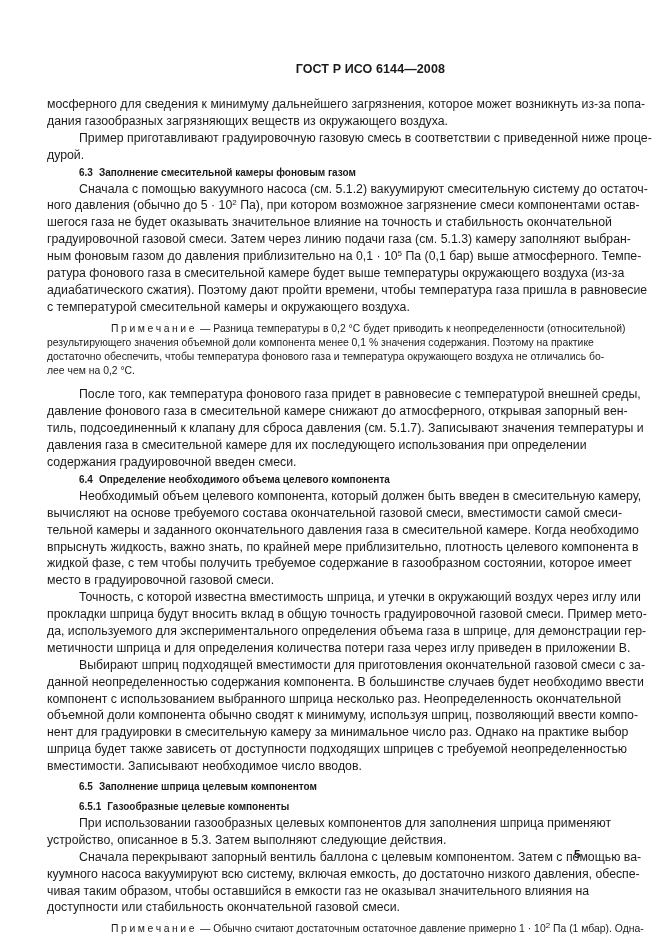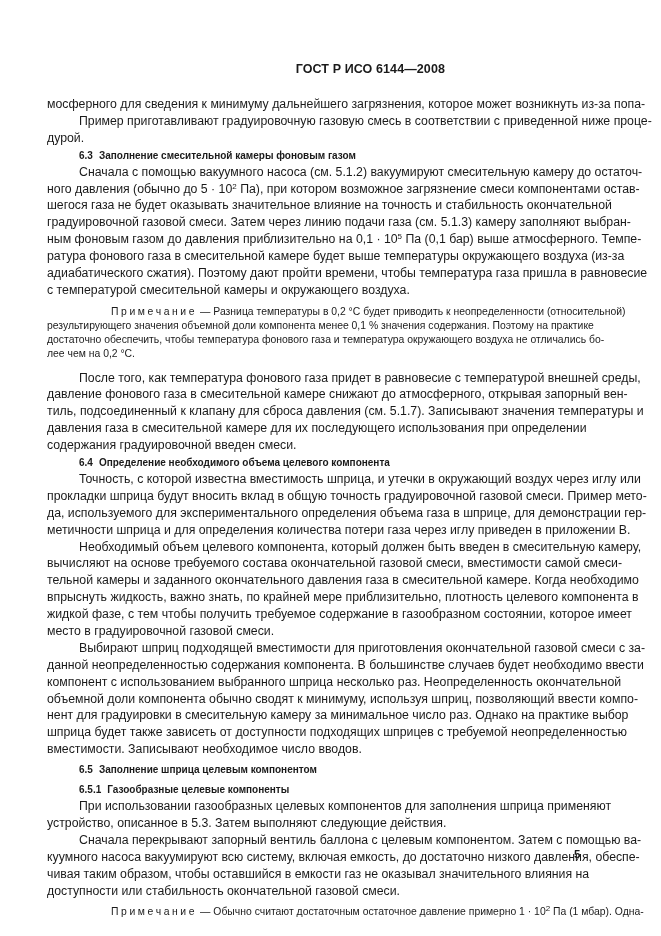--- a/index.html
+++ b/index.html
@@ -24,31 +24,32 @@
 </head>
 <body>
 
 <div class="page">
   <div class="header">ГОСТ Р ИСО 6144—2008</div>
 
   <div class="content">
 
     <div>
       <span class="line">мосферного для сведения к минимуму дальнейшего загрязнения, которое может возникнуть из-за попа-</span>
+      <span class="line last">дания газообразных загрязняющих веществ из окружающего воздуха.</span>
     </div>
     <div>
       <span class="line indent">Пример приготавливают градуировочную газовую смесь в соответствии с приведенной ниже проце-</span>
       <span class="line last">дурой.</span>
     </div>
 
     <div class="heading">
       <span class="num">6.3</span><span>Заполнение смесительной камеры фоновым газом</span>
     </div>
     <div>
-      <span class="line indent">Сначала с помощью вакуумного насоса (см. 5.1.2) вакуумируют смесительную камеру до остаточ-</span>
+      <span class="line indent">Сначала с помощью вакуумного насоса (см. 5.1.2) вакуумируют смесительную систему до остаточ-</span>
       <span class="line"><span>ного давления (обычно до 5 · 10</span><sup>2</sup><span> Па), при котором возможное загрязнение смеси компонентами остав-</span></span>
       <span class="line">шегося газа не будет оказывать значительное влияние на точность и стабильность окончательной</span>
       <span class="line">градуировочной газовой смеси. Затем через линию подачи газа (см. 5.1.3) камеру заполняют выбран-</span>
       <span class="line"><span>ным фоновым газом до давления приблизительно на 0,1 · 10</span><sup>5</sup><span> Па (0,1 бар) выше атмосферного. Темпе-</span></span>
       <span class="line">ратура фонового газа в смесительной камере будет выше температуры окружающего воздуха (из-за</span>
       <span class="line">адиабатического сжатия). Поэтому дают пройти времени, чтобы температура газа пришла в равновесие</span>
       <span class="line last">с температурой смесительной камеры и окружающего воздуха.</span>
     </div>
     <div class="note">
       <span class="line indent"><span class="spaced">Примечание</span> <span>— Разница температуры в 0,2 °С будет приводить к неопределенности (относительной)</span></span>
@@ -61,32 +62,32 @@
       <span class="line">давление фонового газа в смесительной камере снижают до атмосферного, открывая запорный вен-</span>
       <span class="line">тиль, подсоединенный к клапану для сброса давления (см. 5.1.7). Записывают значения температуры и</span>
       <span class="line">давления газа в смесительной камере для их последующего использования при определении</span>
       <span class="line last">содержания градуировочной введен смеси.</span>
     </div>
 
     <div class="heading">
       <span class="num">6.4</span><span>Определение необходимого объема целевого компонента</span>
     </div>
     <div>
-      <span class="line indent">Точность, с которой известна вместимость шприца, и утечки в окружающий воздух через иглу или</span>
-      <span class="line">прокладки шприца будут вносить вклад в общую точность градуировочной газовой смеси. Пример мето-</span>
-      <span class="line">да, используемого для экспериментального определения объема газа в шприце, для демонстрации гер-</span>
-      <span class="line last">метичности шприца и для определения количества потери газа через иглу приведен в приложении В.</span>
-    </div>
-    <div>
       <span class="line indent">Необходимый объем целевого компонента, который должен быть введен в смесительную камеру,</span>
       <span class="line">вычисляют на основе требуемого состава окончательной газовой смеси, вместимости самой смеси-</span>
       <span class="line">тельной камеры и заданного окончательного давления газа в смесительной камере. Когда необходимо</span>
       <span class="line">впрыснуть жидкость, важно знать, по крайней мере приблизительно, плотность целевого компонента в</span>
       <span class="line">жидкой фазе, с тем чтобы получить требуемое содержание в газообразном состоянии, которое имеет</span>
       <span class="line last">место в градуировочной газовой смеси.</span>
+    </div>
+    <div>
+      <span class="line indent">Точность, с которой известна вместимость шприца, и утечки в окружающий воздух через иглу или</span>
+      <span class="line">прокладки шприца будут вносить вклад в общую точность градуировочной газовой смеси. Пример мето-</span>
+      <span class="line">да, используемого для экспериментального определения объема газа в шприце, для демонстрации гер-</span>
+      <span class="line last">метичности шприца и для определения количества потери газа через иглу приведен в приложении В.</span>
     </div>
     <div>
       <span class="line indent">Выбирают шприц подходящей вместимости для приготовления окончательной газовой смеси с за-</span>
       <span class="line">данной неопределенностью содержания компонента. В большинстве случаев будет необходимо ввести</span>
       <span class="line">компонент с использованием выбранного шприца несколько раз. Неопределенность окончательной</span>
       <span class="line">объемной доли компонента обычно сводят к минимуму, используя шприц, позволяющий ввести компо-</span>
       <span class="line">нент для градуировки в смесительную камеру за минимальное число раз. Однако на практике выбор</span>
       <span class="line">шприца будет также зависеть от доступности подходящих шприцев с требуемой неопределенностью</span>
       <span class="line last">вместимости. Записывают необходимое число вводов.</span>
     </div>

